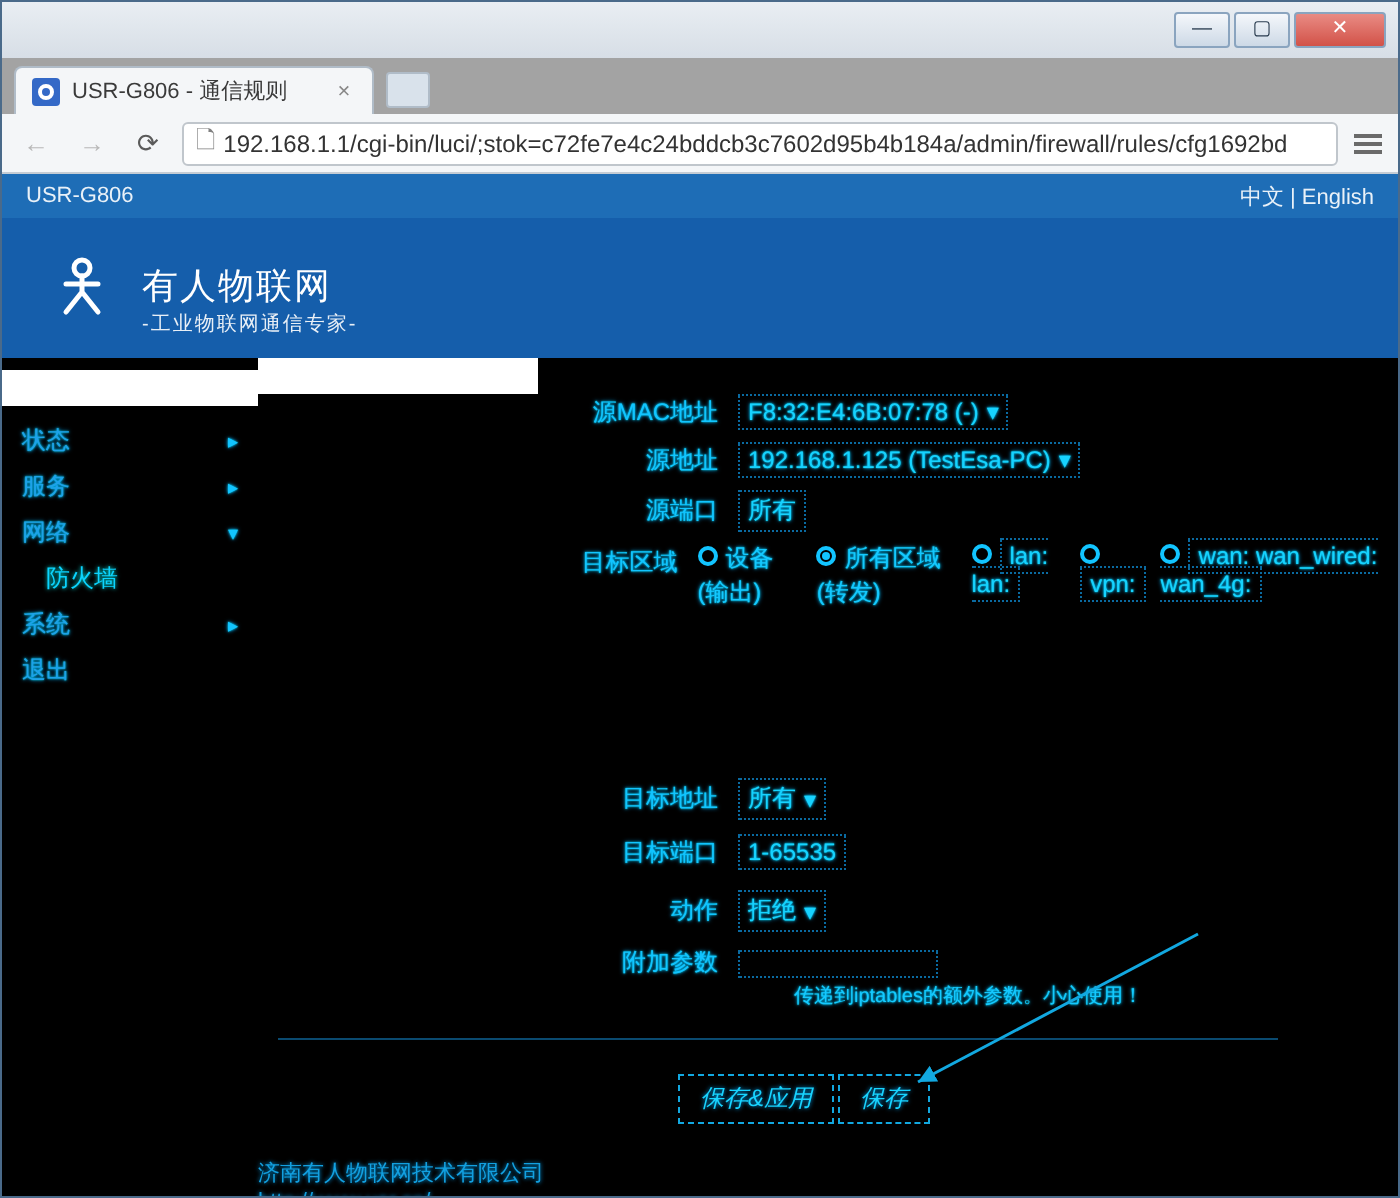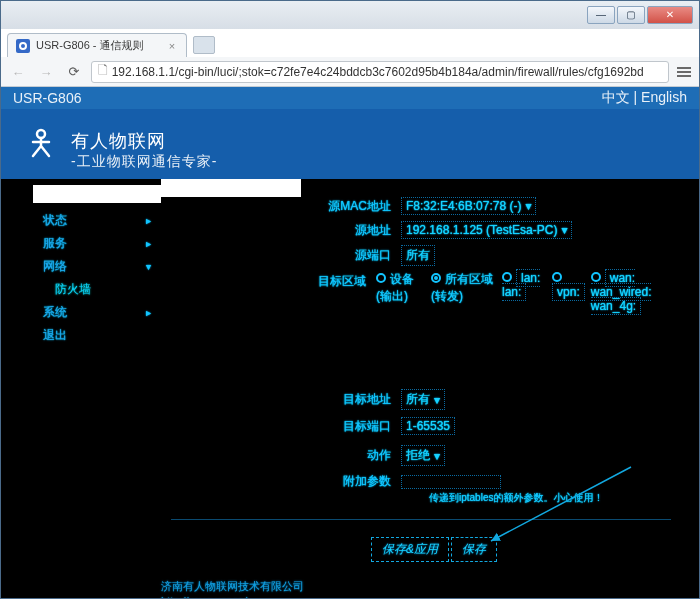--- a/index.html
+++ b/index.html
@@ -5,55 +5,55 @@
   * { margin: 0; padding: 0; box-sizing: border-box; font-family: "Microsoft YaHei", Arial, sans-serif; }
   body { width: 700px; height: 599px; background: #000; overflow: hidden; }
 
   
   .win-frame { width: 700px; height: 599px; border: 1px solid #4a6a8a; display: flex; flex-direction: column; }
   .win-title { height: 28px; background: linear-gradient(to bottom, #e9eef3, #d7dee6); display: flex; justify-content: flex-end; align-items: center; padding: 0 6px; gap: 2px; }
   .win-btn { width: 28px; height: 18px; border: 1px solid #8aa4bf; border-radius: 2px; background: linear-gradient(to bottom, #f4f7fb, #cdd9e6); font-size: 10px; line-height: 16px; text-align: center; color: #2b3d50; }
   .win-btn.close { width: 46px; background: linear-gradient(to bottom, #e98b84, #d25248); color: #fff; }
 
   
-  .tab-strip { height: 28px; background: #ffffff; display: flex; align-items: flex-end; padding-left: 6px; }
+  .tab-strip { height: 28px; background: #a3a3a3; display: flex; align-items: flex-end; padding-left: 6px; }
   .tab { height: 24px; min-width: 180px; background: #f4f6f8; border: 1px solid #b0bcc8; border-bottom: none; border-radius: 4px 4px 0 0; display: flex; align-items: center; padding: 0 8px; gap: 6px; font-size: 11px; color: #3a3a3a; }
   .favicon { width: 14px; height: 14px; background: #3469c7; border-radius: 2px; position: relative; }
   .favicon::after { content: ""; position: absolute; inset: 3px; border: 2px solid #fff; border-radius: 50%; }
   .tab-close { margin-left: auto; width: 12px; height: 12px; font-size: 11px; color: #888; text-align: center; line-height: 12px; }
   .new-tab { width: 22px; height: 18px; background: #d9e2eb; border: 1px solid #b0bcc8; border-radius: 2px; margin: 0 0 3px 6px; }
 
   
   .addr-bar { height: 30px; background: #f4f6f8; border-bottom: 1px solid #c4ccd4; display: flex; align-items: center; padding: 0 6px; gap: 6px; }
   .nav-btn { width: 22px; height: 22px; border-radius: 3px; display: flex; align-items: center; justify-content: center; color: #5a5a5a; font-size: 13px; }
   .nav-btn.disabled { color: #b8b8b8; }
   .omnibox { flex: 1; height: 22px; border: 1px solid #c0c6cc; border-radius: 3px; background: #fff; display: flex; align-items: center; padding: 0 6px; font-size: 12px; color: #333; gap: 4px; }
   .omnibox .secure { color: #808080; font-size: 12px; }
   .omnibox .url-text { white-space: nowrap; overflow: hidden; }
   .menu-btn { width: 18px; height: 18px; display: flex; flex-direction: column; justify-content: space-around; padding: 3px 2px; }
   .menu-btn span { height: 2px; background: #6a6a6a; }
 
   
   .page { flex: 1; display: flex; flex-direction: column; overflow: hidden; }
-  .top-bar { height: 22px; background: #1e6db6; color: #e9f1f8; font-size: 14px; display: flex; align-items: center; justify-content: space-between; padding: 0 12px; }
+  .top-bar { height: 22px; background: #1e6db6; color: #e9f1f8; font-size: 11px; display: flex; align-items: center; justify-content: space-between; padding: 0 12px; }
   .top-bar a { color: #e9f1f8; text-decoration: none; }
 
   .banner { height: 70px; background: #155eab; display: flex; align-items: center; justify-content: space-between; padding: 0 20px; }
   .logo-wrap { display: flex; align-items: center; gap: 10px; }
   .logo-icon { width: 40px; height: 40px; position: relative; }
   .logo-icon svg { width: 40px; height: 40px; }
   .logo-txt { color: #fff; }
   .logo-txt .big { font-size: 18px; font-weight: normal; letter-spacing: 1px; margin-top: 12px; }
-  .logo-txt .small { font-size: 14px; letter-spacing: 1px; opacity: .9; }
+  .logo-txt .small { font-size: 10px; letter-spacing: 1px; opacity: .9; }
   .slogan { color: #fff; font-size: 20px; font-style: italic; font-family: "KaiTi", serif; }
 
   
   .body-area { flex: 1; display: flex; background: #000; position: relative; }
 
-  .sidebar { width: 128px; background: #000; padding-top: 6px; margin-left: 32px; }
+  .sidebar { width: 128px; background: #000; padding-top: 6px; }
   .side-head { height: 18px; background: #fff; margin-bottom: 6px; }
   .side-group { color: #1fa0e8; font-size: 12px; padding: 3px 10px 3px 10px; display: flex; align-items: center; justify-content: space-between; cursor: pointer; text-shadow: 0 0 2px #0af, 0 0 1px #0ff; }
   .side-sub { color: #0bd4ff; font-size: 12px; padding: 3px 10px 3px 22px; cursor: pointer; text-shadow: 0 0 2px #0ff; }
   .chev { font-size: 10px; color: #12c4ff; }
 
   .main-pane { flex: 1; position: relative; color: #15c8ff; font-size: 12px; }
   .main-pane .white-strip { position: absolute; left: 0; top: 0; width: 140px; height: 18px; background: #fff; }
 
   .form-row { position: absolute; display: flex; align-items: center; gap: 10px; text-shadow: 0 0 2px #0af, 0 0 1px #0ff; }
   .form-row .lbl { width: 80px; text-align: right; color: #12c4ff; }

